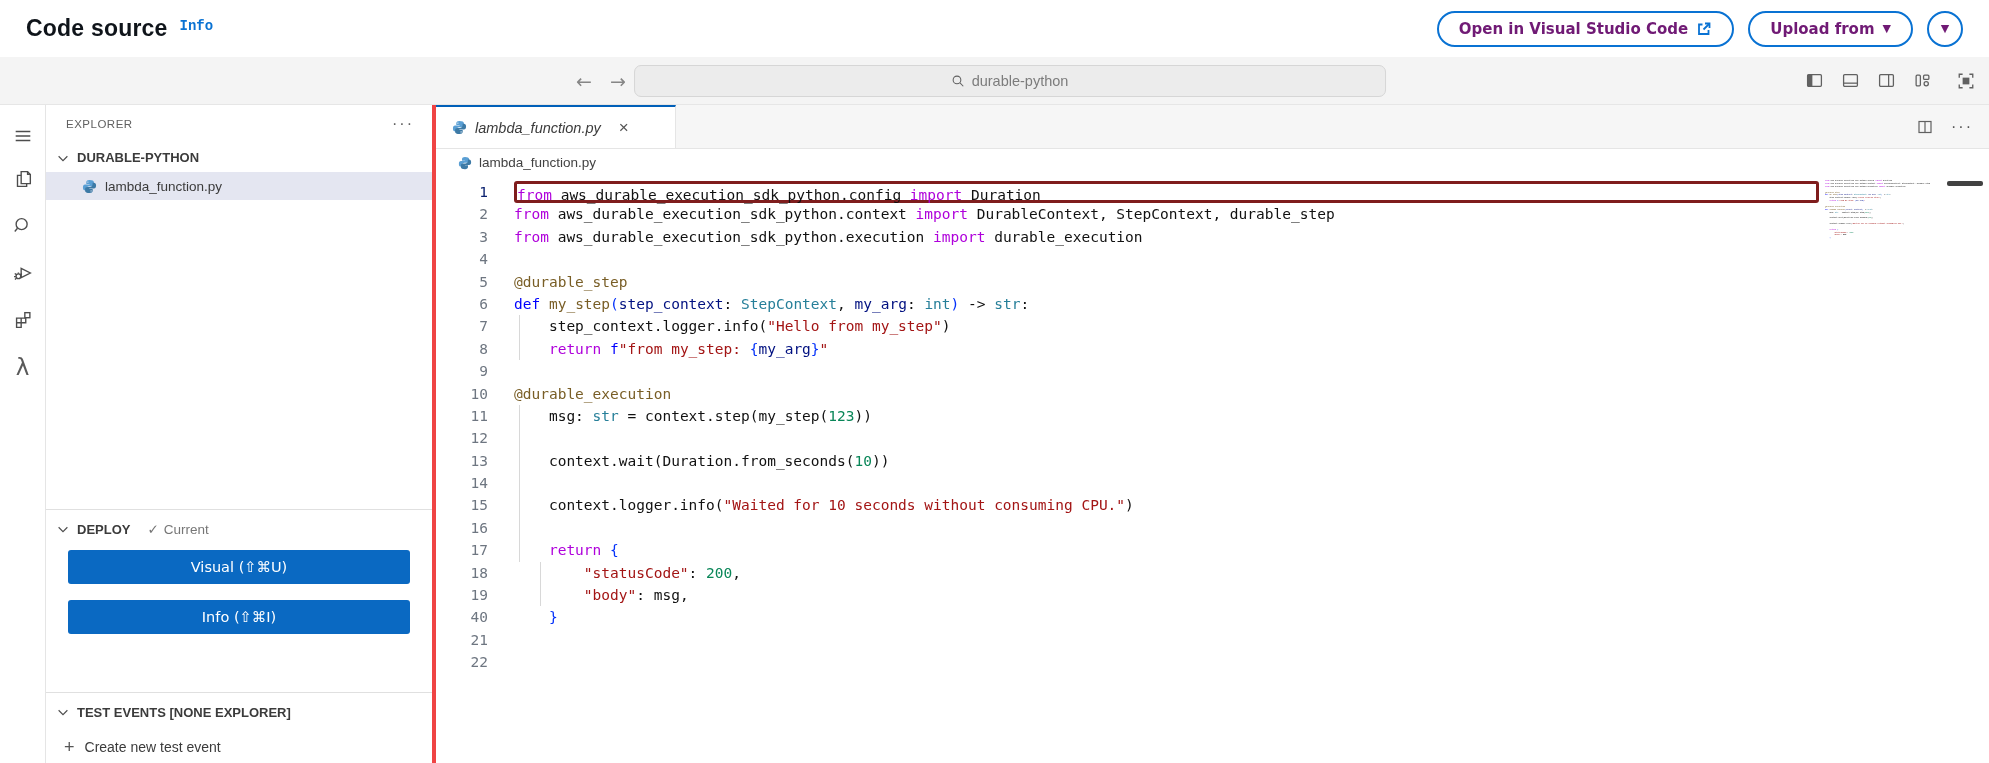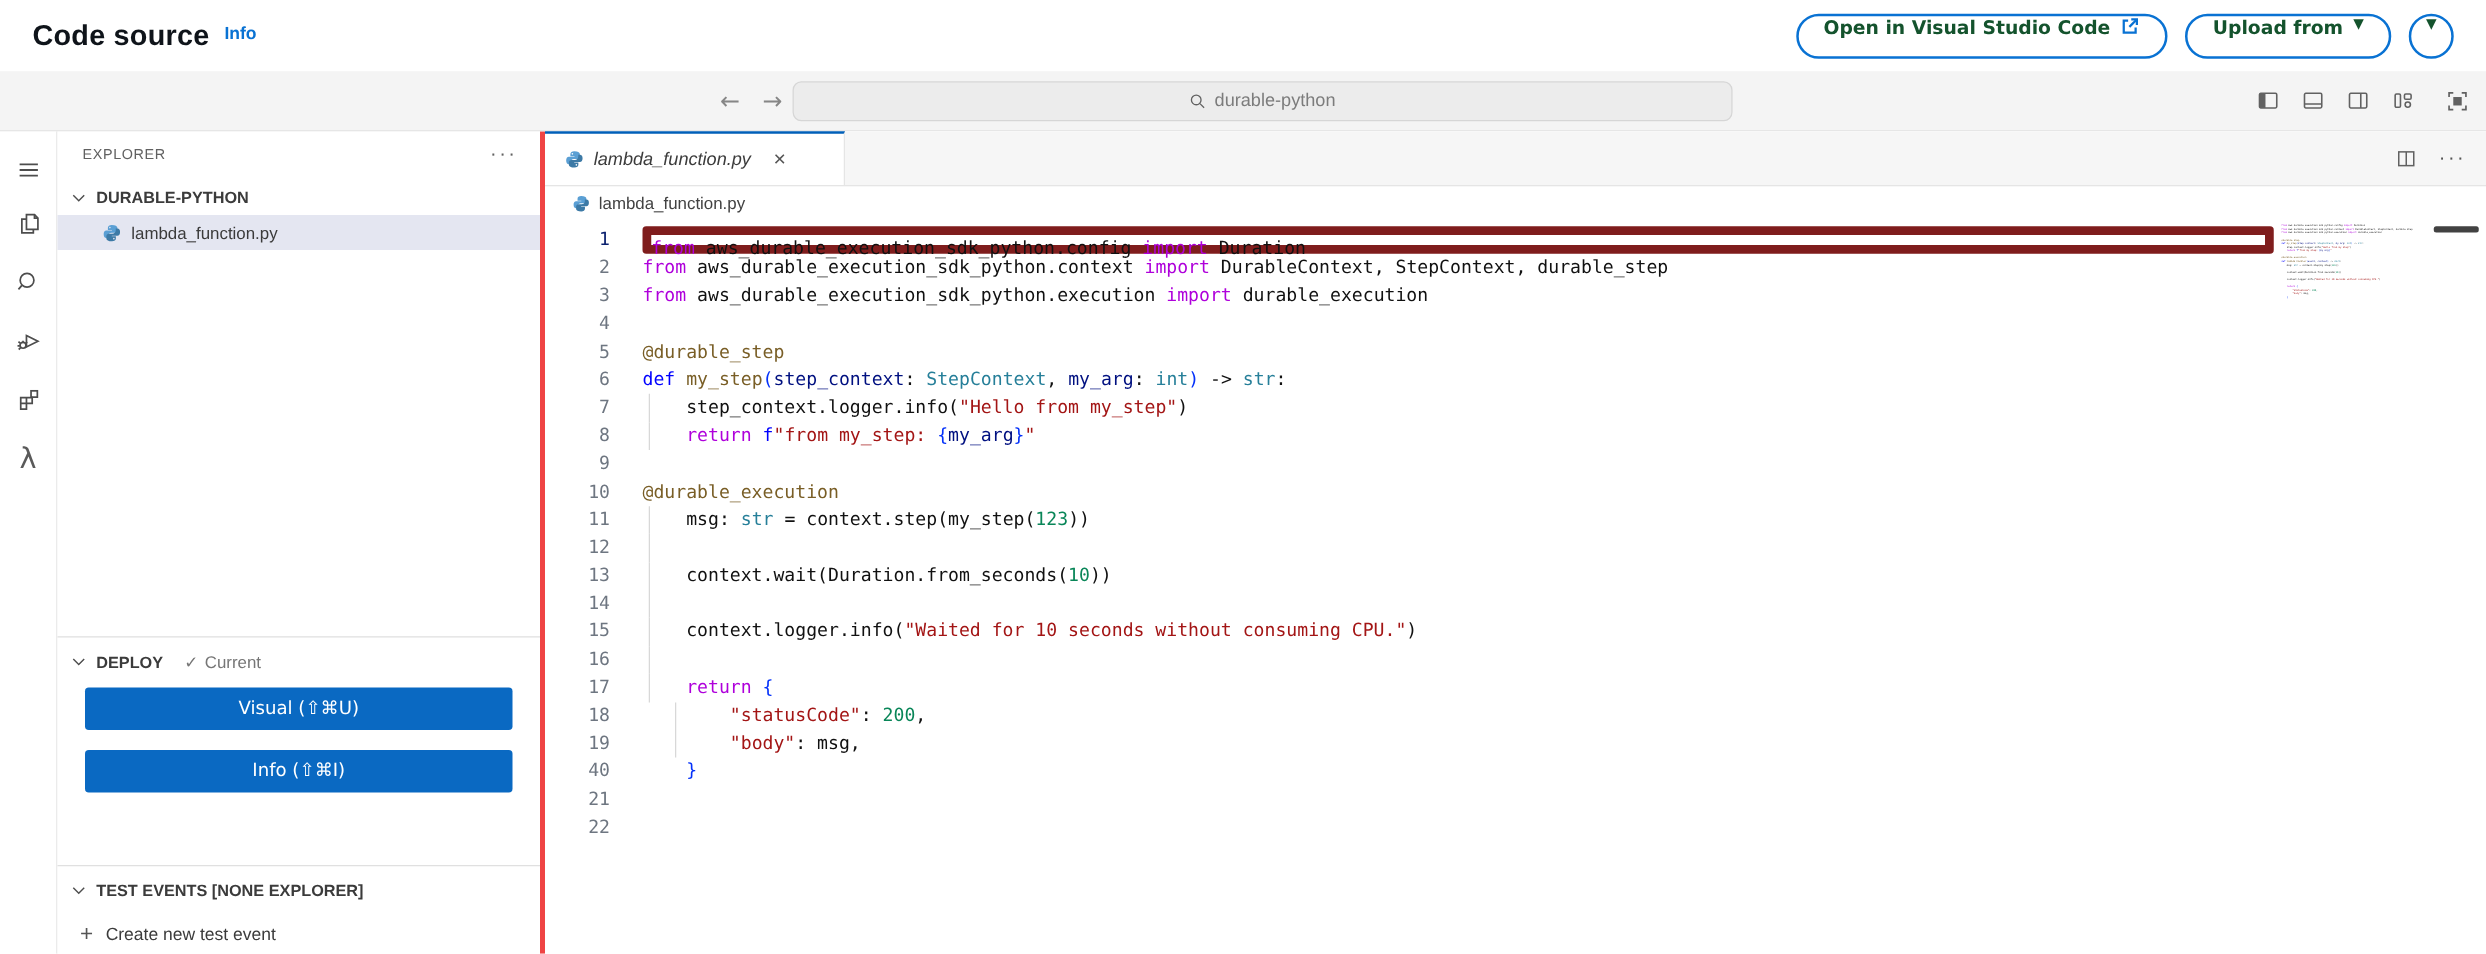--- a/index.html
+++ b/index.html
@@ -2,24 +2,24 @@
 <html><head>
 <meta charset="utf-8">
 <style>
   * { margin:0; padding:0; box-sizing:border-box; }
   html,body { width:1989px; height:763px; overflow:hidden; background:#fff;
               font-family:"Liberation Sans", sans-serif; }
 
   
   .aws-header { height:57px; display:flex; align-items:center; padding:0 26px; background:#fff; }
   .aws-title { font-size:23px; font-weight:bold; color:#0f141a; letter-spacing:.2px; }
-  .aws-info { font-size:14px; font-weight:bold; color:#0972d3; margin-left:12px; margin-top:-6px; text-decoration:none; cursor:pointer; }
+  .aws-info { font-size:14px; font-weight:bold; color:#0972d3; margin-left:12px; margin-top:-6px; text-decoration:none; cursor:pointer;font-family:Liberation Mono, monospace; }
   .aws-actions { margin-left:auto; display:flex; align-items:center; gap:14px; }
-  .aws-btn { display:flex; gap:8px; height:36px; padding:0 20px;
-             border:2px solid #0972d3; border-radius:20px; background:#fff; color:#14532d;
+  .aws-btn { display:flex; align-items:center; gap:8px; height:36px; padding:0 20px;
+             border:2px solid #0972d3; border-radius:20px; background:#fff; color:#701a75;
              font-size:15px; font-weight:bold; font-family:"DejaVu Sans","Liberation Sans",sans-serif; cursor:pointer; }
   .aws-btn.icon-only { width:36px; padding:0; justify-content:center; border-radius:50%; }
   .caret-down { font-size:11px; line-height:1; }
 
   
   .vs-titlebar { position:relative; height:48px; background:#f4f4f4; border-bottom:1px solid #e6e6e6; }
   .nav-arrows { position:absolute; left:576px; top:0; height:100%; display:flex; align-items:center; gap:18px;
                 color:#868686; font-size:19px; font-family:"DejaVu Sans",sans-serif; }
   .nav-arrows span { cursor:pointer; }
   .cmd-center { position:absolute; left:50%; top:8px; transform:translateX(-48%); width:752px; height:32px;
@@ -72,21 +72,21 @@
   .tab-actions .more { font-size:16px; letter-spacing:2px; cursor:pointer; }
 
   .breadcrumb { height:27px; display:flex; align-items:center; gap:7px; padding-left:22px; font-size:13.5px; color:#424242; }
 
   .codearea { position:relative; flex:1; font-family:"DejaVu Sans Mono",monospace; font-size:14.5px; line-height:22.4px; overflow:hidden; }
   .gutter { position:absolute; left:0; top:5px; width:52px; text-align:right; color:#6e7681; user-select:none; }
   .gutter .ln { height:22.4px; }
   .gutter .ln.active { color:#0b216f; }
   .code-lines { margin-left:78px; margin-right:170px; padding-top:5px; }
   .cl { position:relative; height:22.4px; white-space:pre; color:#111; }
-  .cl.active-line { border:7px solid #7f1d1d; border-radius:3px; }
+  .cl.active-line { border:3px solid #7f1d1d; border-radius:3px; }
   .cl .guide { position:absolute; top:0; bottom:0; border-left:1px solid #d8d8d8; }
   .tok-k { color:#af00db; } .tok-d { color:#0000ff; } .tok-f { color:#795e26; }
   .tok-t { color:#267f99; } .tok-v { color:#001080; } .tok-s { color:#a31515; }
   .tok-n { color:#098658; } .tok-b { color:#0431fa; } .tok-p { color:#111111; }
 
   .minimap { position:absolute; right:46px; top:3px; width:118px; height:520px; overflow:hidden; pointer-events:auto; cursor:pointer; }
   .minimap-inner { transform:scale(0.128); transform-origin:0 0; width:900px; }
   .minimap-inner .cl { height:22.4px; }
   .scroll-thumb { position:absolute; right:6px; top:5px; width:36px; height:5px; background:#424242; border-radius:2px; cursor:pointer; }
 

